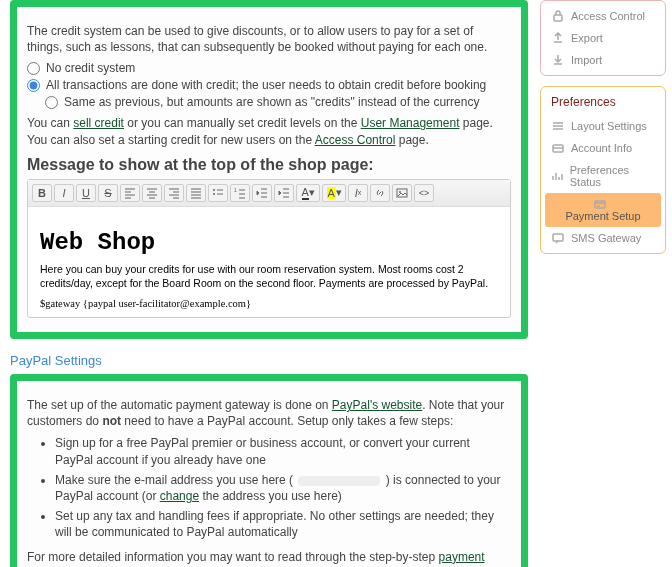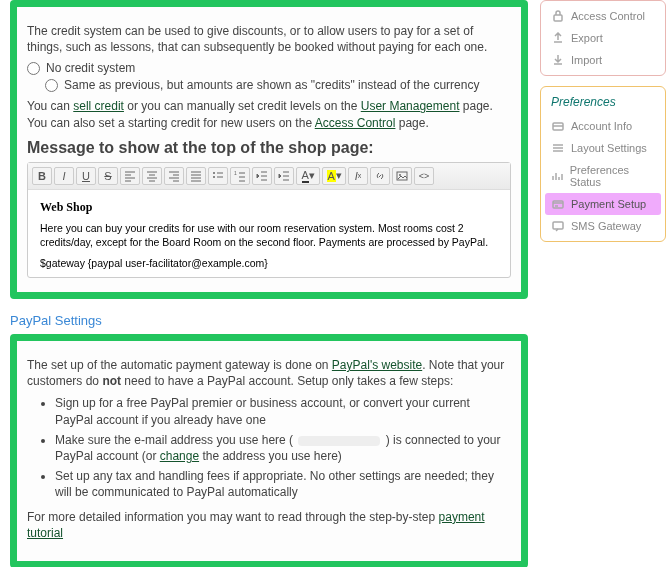--- a/index.html
+++ b/index.html
@@ -53,48 +53,47 @@
     border-radius: 2px;
     background: #f3f3f3;
     display: inline-flex;
     align-items: center; justify-content: center;
     font-size: 11px;
     color: #555;
     cursor: pointer;
   }
   .tbtn svg { width: 12px; height: 12px; }
   .editor-body { padding: 10px 12px 8px 12px; color:#000; }
-  .editor-body h2 { margin: 0 0 6px 0; font-size: 12px; font-family: Liberation Serif, serif;}
+  .editor-body h2 { margin: 12px 0 6px 0; font-size: 24px; font-family: Liberation Mono, monospace;}
   .editor-body .desc { font-size: 10.5px; line-height: 1.35; margin-bottom: 8px;}
-  .editor-body .gw { font-family: Liberation Sans, sans-serif; font-size: 10.5px; }
+  .editor-body .gw { font-family: Liberation Serif, serif; font-size: 10.5px; }
   ul.steps { margin: 4px 0 8px 0; padding-left: 28px; }
   ul.steps li { margin: 4px 0; line-height:1.35; }
   
   .sbox {
     border: 1px solid #e9b7b3;
     border-radius: 6px;
     padding: 4px 4px;
     margin-bottom: 10px;
   }
   .sbox.orange { border-color: #f0c36d; }
   .sbox-title {
-    color: #0f766e;
+    color: #7f1d1d;
     font-size: 12px;
     padding: 4px 6px 6px 6px;
-    font-style: italic;
   }
   .sitem {
     display:flex; align-items:center;
     padding: 5px 6px;
     border-radius: 3px;
     color: #888;
     font-size: 11px;
     cursor: pointer;
   }
-  .sitem.active { background:#f0abfc; color:#555; }
+  .sitem.active { background:#fdba74; color:#555;flex-direction:column; }
   .sicon {
     width: 14px; height: 12px;
     margin-right: 6px;
     display:inline-flex; align-items:center; justify-content:center;
   }
   .sicon svg { width:12px; height:12px; stroke:#aaa; fill:none; stroke-width:1.5; }
   .blur {
     display:inline-block;
     width: 82px; height: 10px;
     background: #eee;
@@ -108,20 +107,24 @@
 
 <div class="layout">
   <div class="main">
 
     <div class="panel">
       <p>The credit system can be used to give discounts, or to allow users to pay for a set of things, such as lessons, that can subsequently be booked without paying for each one.</p>
 
       <div class="radio-row">
         <input type="radio" name="cs" style="">
         <span>No credit system</span>
+      </div>
+      <div class="radio-row">
+        <input type="radio" name="cs" checked="" style="">
+        <span>All transactions are done with credit; the user needs to obtain credit before booking</span>
       </div>
       <div class="radio-row radio-indent">
         <input type="radio" name="cs2" style="">
         <span>Same as previous, but amounts are shown as "credits" instead of the currency</span>
       </div>
 
       <p>
         <span>You can </span><a>sell credit</a><span> or you can manually set credit levels on the </span><a>User Management</a><span> page. You can also set a starting credit for new users on the </span><a>Access Control</a><span> page.</span>
       </p>
 
@@ -259,33 +262,33 @@
           </span>
         <span>Import</span>
       </div>
     </div>
 
     <div class="sbox orange">
       <div class="sbox-title">Preferences</div>
       <div class="sitem">
         <span class="sicon">
             <svg viewBox="0 0 12 12">
+              <path d="M1 3h10M1 6h10M1 9h10"></path>
+            </svg>
+          </span>
+        <span>Layout Settings</span>
+      </div>
+      <div class="sitem">
+        <span class="sicon">
+            <svg viewBox="0 0 12 12">
               <rect x="1" y="3" width="10" height="7" rx="1"></rect>
               <path d="M1 6h10"></path>
             </svg>
           </span>
         <span>Account Info</span>
-      </div>
-      <div class="sitem">
-        <span class="sicon">
-            <svg viewBox="0 0 12 12">
-              <path d="M1 3h10M1 6h10M1 9h10"></path>
-            </svg>
-          </span>
-        <span>Layout Settings</span>
       </div>
       <div class="sitem">
         <span class="sicon">
             <svg viewBox="0 0 12 12">
               <path d="M2 10V6M5 10V3M8 10V7M11 10V4"></path>
             </svg>
           </span>
         <span>Preferences Status</span>
       </div>
       <div class="sitem active">

